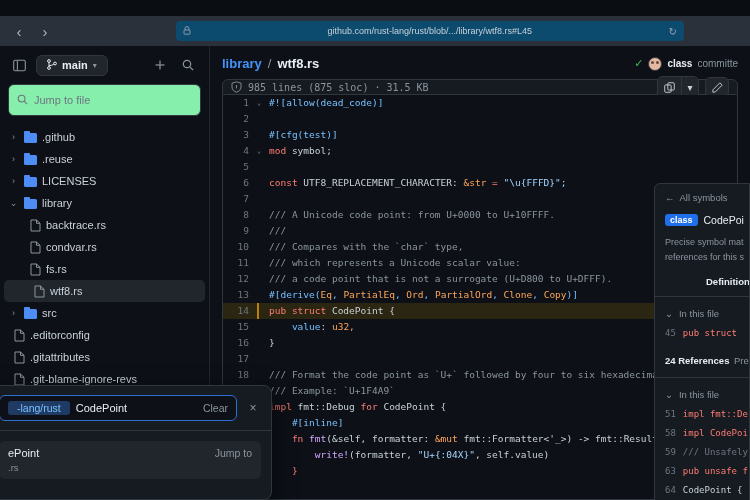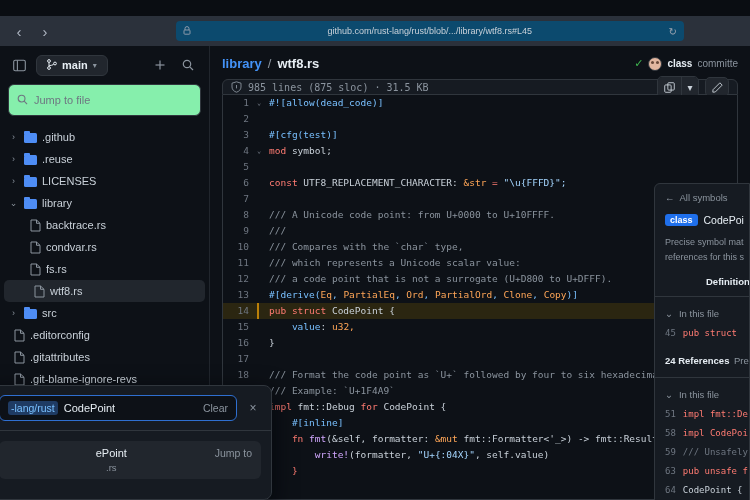--- a/index.html
+++ b/index.html
@@ -202,31 +202,31 @@
     background: #161b22; border: 1px solid #30363d; border-radius: 8px;
     box-shadow: 0 8px 24px rgba(1,4,9,0.8); overflow: hidden;
   }
   .ov-top { display: flex; align-items: center; padding: 9px 10px 9px 16px; gap: 8px; }
   .ov-input {
     flex: 1; height: 26px; border: 1px solid #2f6fd0; border-radius: 6px;
     background: #0d1117; display: flex; align-items: center; padding: 0 8px; gap: 6px;
   }
   .scope-pill {
     background: #1f3b63; color: #79c0ff; font-size: 10.5px; border-radius: 3px;
-    padding: 1px 3px; white-space: nowrap;
+    padding: 1px 9px; white-space: nowrap;
   }
   .ov-query { color: #e6edf3; font-size: 11px; flex: 1; }
   .ov-clear { color: #8b949e; font-size: 10.5px; }
   .ov-close { color: #8b949e; font-size: 12px; width: 16px; text-align: center; }
   .ov-sep { border-top: 1px solid #30363d; }
   .ov-result {
     margin: 10px 10px 0 16px; background: #21262d; border-radius: 6px;
     padding: 6px 9px; display: flex; align-items: flex-start;
   }
-  .ov-res-main { flex: 1; text-align: center; }
+  .ov-res-main { flex: 1; }
   .ov-res-title { color: #e6edf3; font-size: 11px; }
   .ov-res-sub { color: #8b949e; font-size: 9.5px; margin-top: 3px; }
   .ov-jump { color: #8b949e; font-size: 10.5px; }
 </style>
 </head>
 <body>
 
 <div class="app">
 
   <div class="chrome-topstrip"></div>

